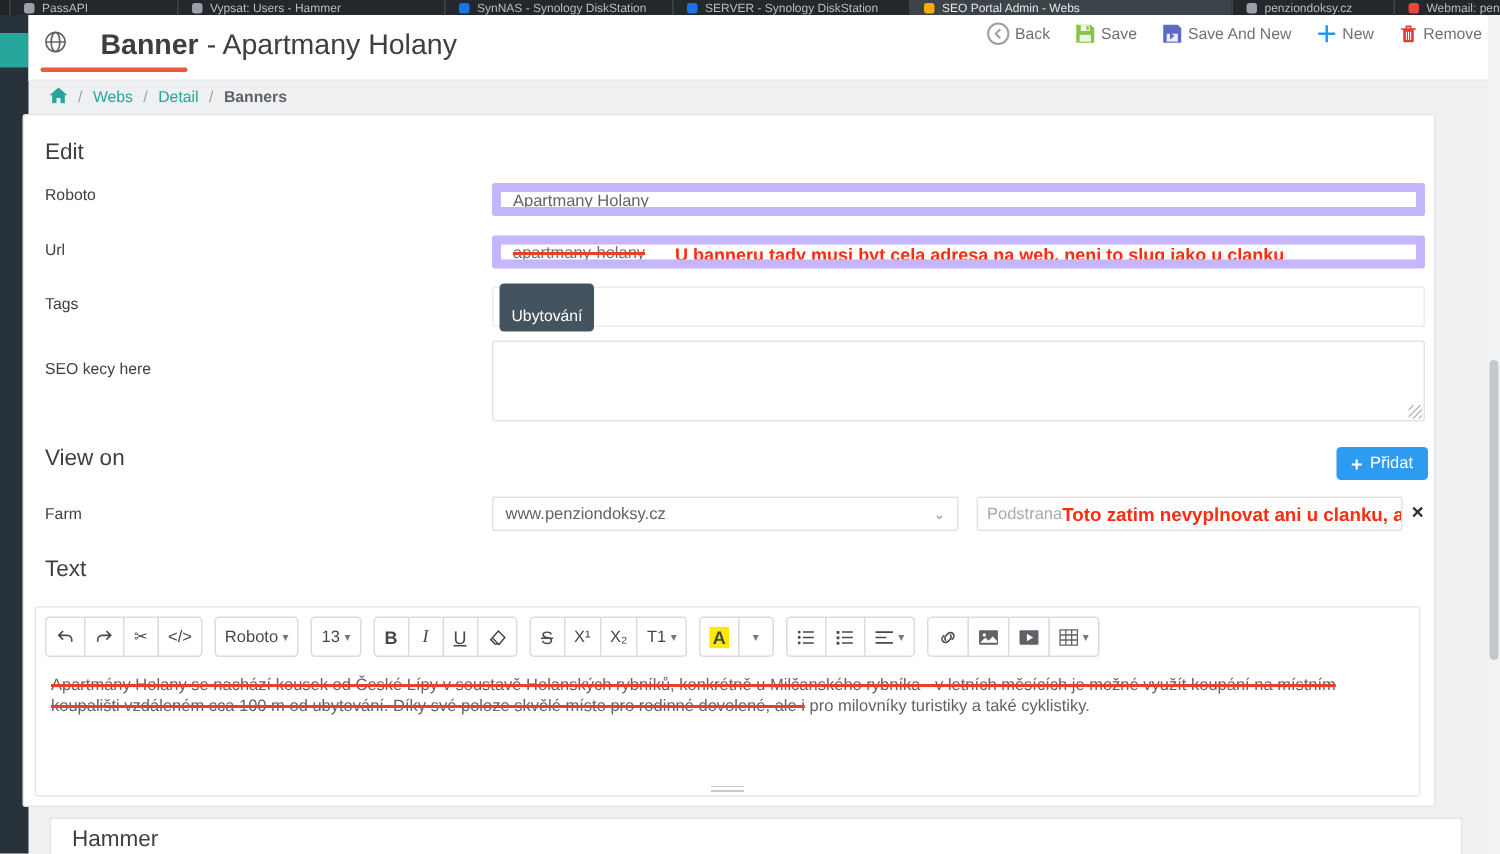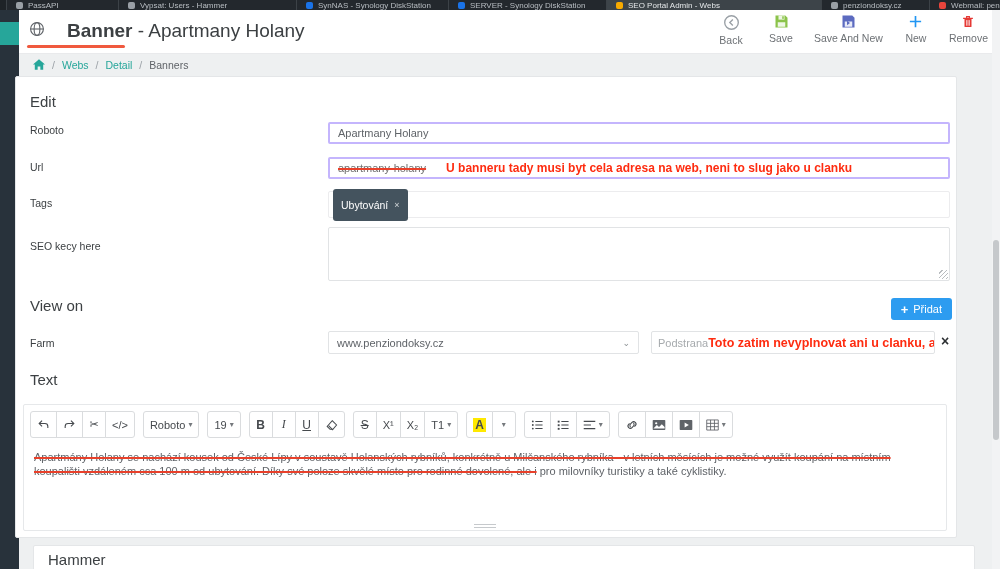--- a/index.html
+++ b/index.html
@@ -21,49 +21,49 @@
 
   
   #header { position:absolute; top:10px; left:19px; right:0; height:44px; background:#fff;
     border-bottom:1px solid #e9eaec; }
   #page-title { position:absolute; left:10px; top:10px; display:flex; align-items:center; gap:22px;
     font-size:19px; color:#3c4043; }
   #page-title b { font-weight:700; }
   #title-underline { position:absolute; left:8px; top:35px; width:98px; height:3px;
     background:#f0593e; border-radius:2px; }
   #actions { position:absolute; right:12px; top:4px; display:flex; gap:16px; }
-  .action { display:flex; flex-direction:column; align-items:center; gap:3px; min-width:34px; cursor:pointer; }
+  .action { display:flex; flex-direction:row; align-items:center; gap:3px; min-width:34px; cursor:pointer; }
   .action .lbl { font-size:10.5px; color:#6d7175; white-space:nowrap; }
   .action svg { display:block; }
 
   
   #breadcrumb { position:absolute; top:54px; left:19px; right:0; height:22px;
     display:flex; align-items:center; padding-left:14px; font-size:10.5px; gap:7px; }
   #breadcrumb .sep { color:#9aa0a6; }
   #breadcrumb .link { color:#26a69a; cursor:pointer; }
-  #breadcrumb .current { color:#5f6368; }
+  #breadcrumb .current { color:#5f6368;font-weight:bold; }
 
   
   #card { position:absolute; left:15px; top:76px; width:942px; height:462px; background:#fff;
     border:1px solid #e4e6e8; border-radius:2px; }
   .h-section { position:absolute; left:14px; font-size:15px; color:#3c4043; }
   .f-label { position:absolute; left:14px; font-size:10.5px; color:#3c4043; }
-  .input { position:absolute; left:312px; right:6px; height:22px; border:2px solid #c4b5fd;
-    border-radius:2px; background:#fff; display:flex; align-items:center; padding:0 8px;
+  .input { position:absolute; left:312px; right:6px; height:22px; border:6px solid #c4b5fd;
+    border-radius:2px; background:#fff; display:flex; align-items:flex-start; padding:0 8px;
     font-size:11px; color:#5f6368; overflow:hidden; white-space:nowrap; }
   .red-note { color:#fe2c10; font-weight:bold; }
 
   #url-value { color:#6f6f6f; text-decoration:line-through; text-decoration-color:#e8402a;
     text-decoration-thickness:2px; }
   #url-note { font-size:12px; margin-left:20px; }
 
   #tags-box { position:absolute; left:312px; right:6px; top:114px; height:27px;
     border:1px solid #ececee; border-radius:2px; display:flex; align-items:center; padding:0 4px; }
   #tag-pill { background:#44535e; color:#fff; font-size:10.5px; border-radius:3px;
-    height:19px; display:flex; align-items:center; gap:6px; padding:16px 8px; }
+    height:19px; display:flex; align-items:center; gap:6px; padding:16px 8px;flex-direction:column; }
   #tag-pill .x { opacity:.75; font-size:9px; cursor:pointer; }
 
   #seo-textarea { position:absolute; left:312px; right:6px; top:150px; height:54px;
     border:1px solid #e1e3e5; border-radius:2px; background:#fff; }
   #seo-grip { position:absolute; right:1px; bottom:1px; width:9px; height:9px;
     background:repeating-linear-gradient(135deg, transparent 0 2px, #b9bdc0 2px 3px); }
 
   #add-btn { position:absolute; right:4px; top:221px; height:22px; background:#2d9cf0;
     color:#fff; font-size:11px; border-radius:3px; display:flex; align-items:center;
     gap:5px; padding:0 10px; cursor:pointer; }
@@ -310,21 +310,21 @@
           </div>
       </div>
       <div class="btn-group">
         <div class="tbtn">
           <span>Roboto</span>
           <span class="caret">▾</span>
         </div>
       </div>
       <div class="btn-group">
         <div class="tbtn">
-          <span>19</span>
+          <span>13</span>
           <span class="caret">▾</span>
         </div>
       </div>
       <div class="btn-group">
         <div class="tbtn b">B</div>
         <div class="tbtn i">I</div>
         <div class="tbtn u">U</div>
         <div class="tbtn">
             <span>
           <svg width="13" height="12" viewBox="0 0 18 16">

